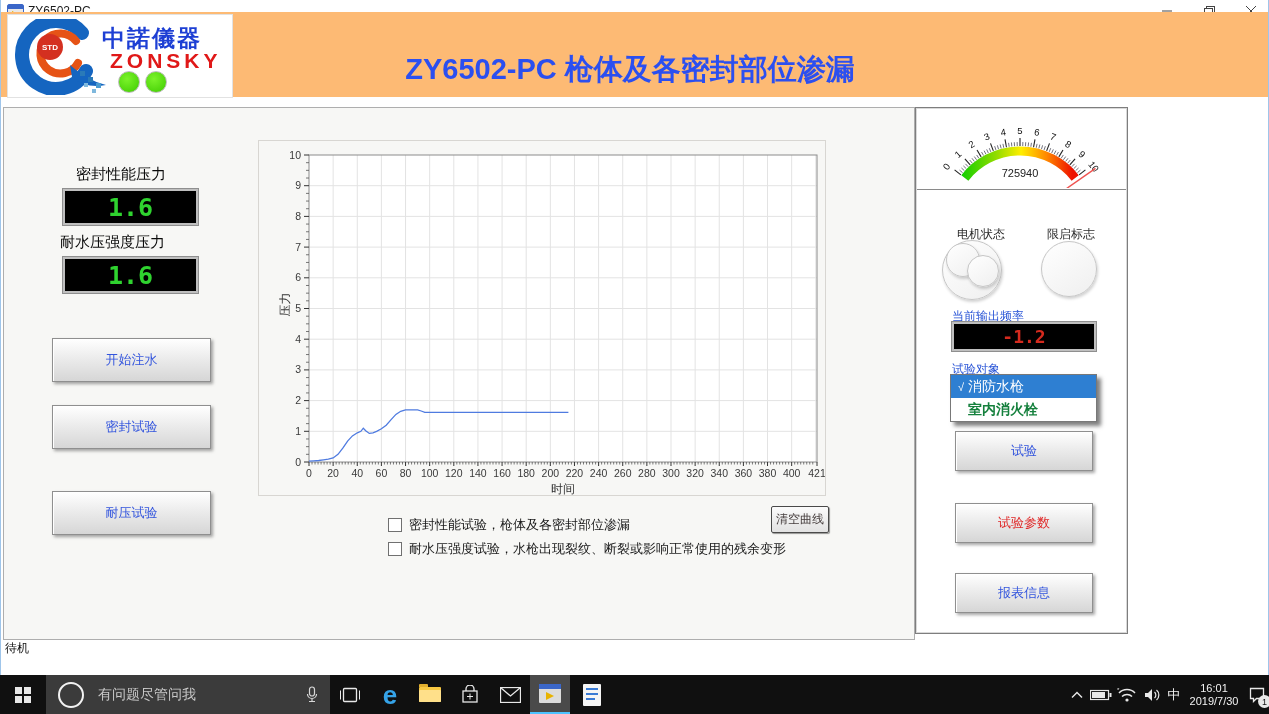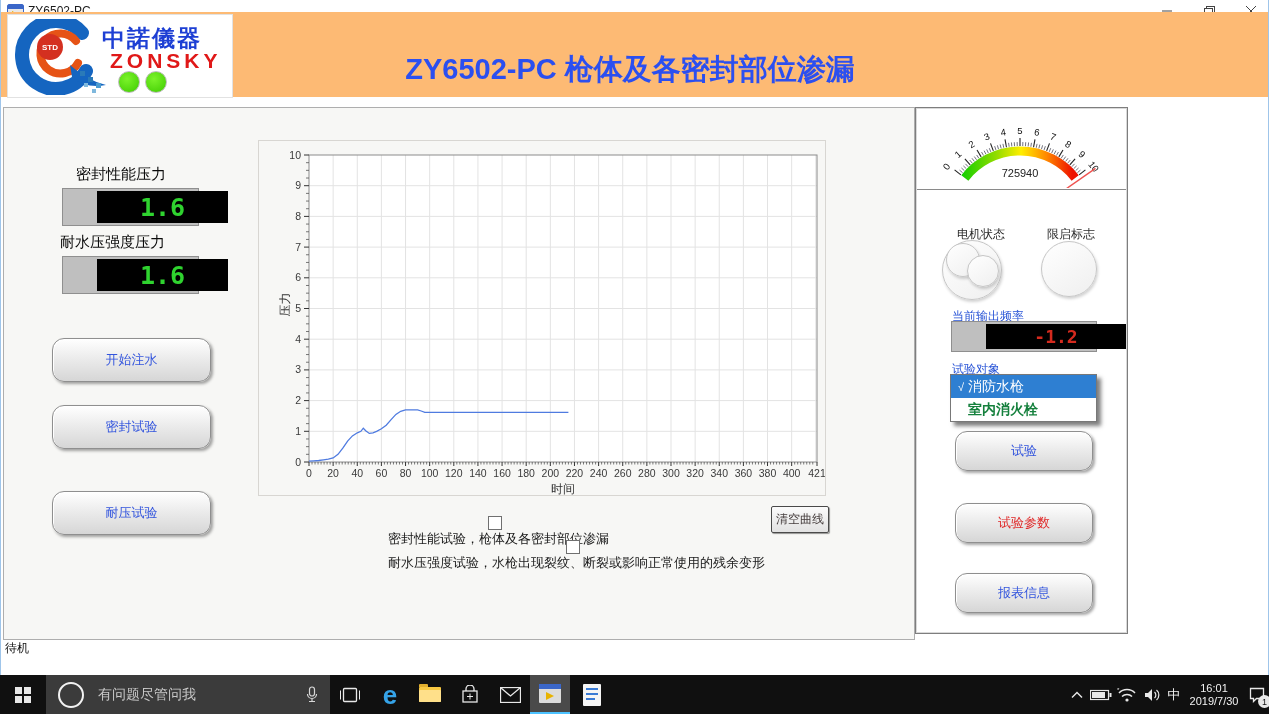--- a/index.html
+++ b/index.html
@@ -21,36 +21,36 @@
   #logo-cn{left:94px;top:8px;font-size:23px;font-weight:bold;color:#1d3fd4;letter-spacing:2px;}
   #logo-en{left:102px;top:34px;font-size:21px;font-weight:bold;color:#e01818;letter-spacing:4px;}
   .gdot{top:56px;width:20px;height:20px;border-radius:50%;background:radial-gradient(circle at 40% 35%,#7bf32a,#3ecb00);border:1px solid #bdbdbd;}
   #gdot1{left:110px;} #gdot2{left:137px;}
   #main-title{left:320px;top:38px;width:620px;text-align:center;font-size:29px;font-weight:600;color:#2b4ff0;}
   
   #main-frame{left:3px;top:107px;width:910px;height:531px;background:#f7f7f5;border:1px solid #aeaeae;}
   .fld-label{font-size:15px;color:#0a0a0a;}
   #seal-label{left:76px;top:165px;} #strength-label{left:60px;top:233px;}
   .lcd{background:#bfbfbf;padding:2px;border:1px solid #8f8f8f;}
-  .lcd .scr{width:100%;height:100%;background:#000;display:flex;align-items:center;justify-content:center;box-sizing:border-box;margin-left:32px;}
+  .lcd .scr{width:100%;height:100%;background:#000;display:flex;align-items:center;justify-content:center;box-sizing:border-box;}
   #seal-lcd{left:62px;top:188px;width:131px;height:32px;}
   #strength-lcd{left:62px;top:256px;width:131px;height:32px;}
   .lcd-green{color:#2fd32f;font-size:25px;font-weight:600;font-family:"DejaVu Sans Mono",monospace;}
   .btn3d{background:linear-gradient(180deg,#ffffff 0%,#ececec 45%,#d6d6d6 100%);
-         border:1px solid #8f8f8f;border-radius:12px;color:#3355dd;font-size:13px;
+         border:1px solid #8f8f8f;border-radius:0;color:#3355dd;font-size:13px;
          display:flex;align-items:center;justify-content:center;
          box-shadow:inset 1px 1px 0 #ffffff,2px 2px 3px rgba(0,0,0,0.35);cursor:default;}
   #btn-fill{left:52px;top:338px;width:157px;height:42px;}
   #btn-sealtest{left:52px;top:405px;width:157px;height:42px;}
   #btn-presstest{left:52px;top:483px;width:157px;height:42px;margin-top:8px;}
   
   #chartbox{left:258px;top:140px;width:566px;height:354px;border:1px solid #d8d6d2;background:#f7f7f5;}
   #chart-svg{position:absolute;left:0;top:0;font-family:"Liberation Sans",sans-serif;}
   #ylabel{left:6px;top:155px;width:40px;font-size:12px;color:#333;transform:rotate(-90deg);text-align:center;}
-  .cbrow{left:388px;height:18px;display:flex;align-items:center;flex-direction:column;}
+  .cbrow{left:388px;height:18px;display:flex;align-items:center;}
   #cbrow1{top:516px;} #cbrow2{top:540px;}
   .cbx{width:12px;height:12px;background:#fff;border:1px solid #707070;margin-right:7px;flex:none;}
   .cbl{font-size:13px;color:#1a1a1a;white-space:nowrap;}
   #btn-clear{left:771px;top:506px;width:56px;height:25px;font-size:12px;color:#443c3c;
      background:linear-gradient(180deg,#fbfbfb,#e2e2e2);border:1px solid #4a4a4a;border-radius:2px;
      display:flex;align-items:center;justify-content:center;box-shadow:1px 1px 1px rgba(0,0,0,.4);}
   
   #rpanel{left:915px;top:107px;width:211px;height:525px;background:#ffffff;border:1px solid #7e7e7e;box-shadow:inset 0 0 0 1px #d9d9d9;}
   #gaugebox{left:1px;top:1px;width:209px;height:80px;border-bottom:1px solid #8a8a8a;}
   .ind-label{font-size:12px;color:#2b2b2b;}

